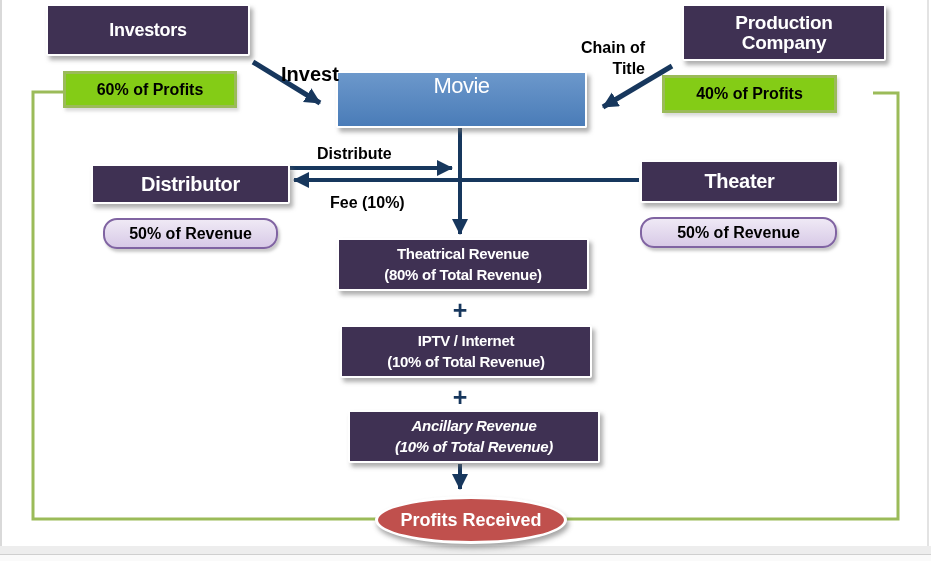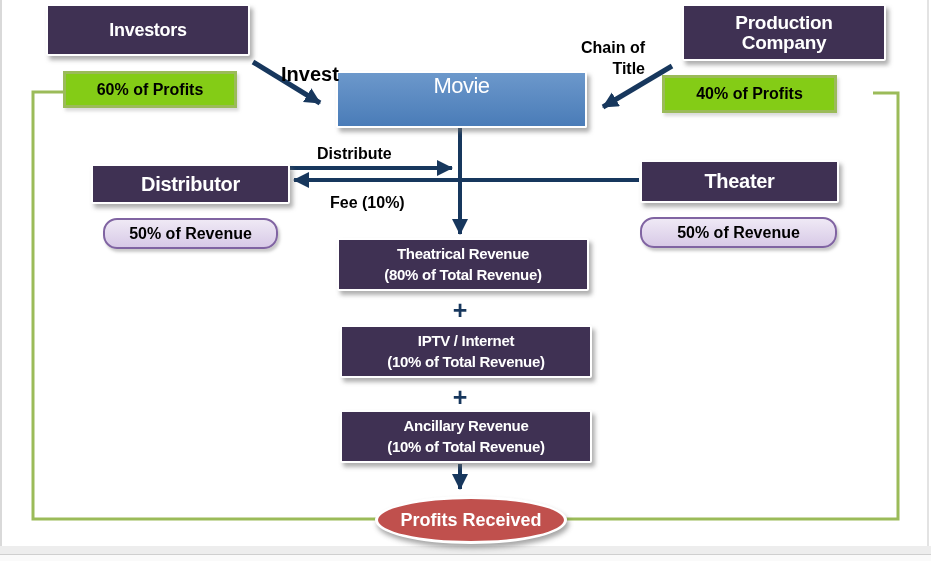--- a/index.html
+++ b/index.html
@@ -164,21 +164,21 @@
 
   <div class="plus" style="left:444px;top:296px;">+</div>
 
   <div class="stackbox" style="left:340px;top:325px;width:248px;height:49px;">
     <span>IPTV / Internet</span>
     <span>(10% of Total Revenue)</span>
   </div>
 
   <div class="plus" style="left:444px;top:383px;">+</div>
 
-  <div class="stackbox" style="left:340px;top:410px;width:248px;height:49px;">
+  <div class="stackbox" style="left:348px;top:410px;width:248px;height:49px;font-style:italic;">
     <span>Ancillary Revenue</span>
     <span>(10% of Total Revenue)</span>
   </div>
 
   <div class="ellipse" style="left:375px;top:496px;width:186px;height:42px;">
     <span>Profits Received</span>
   </div>
 
 </div>
 

